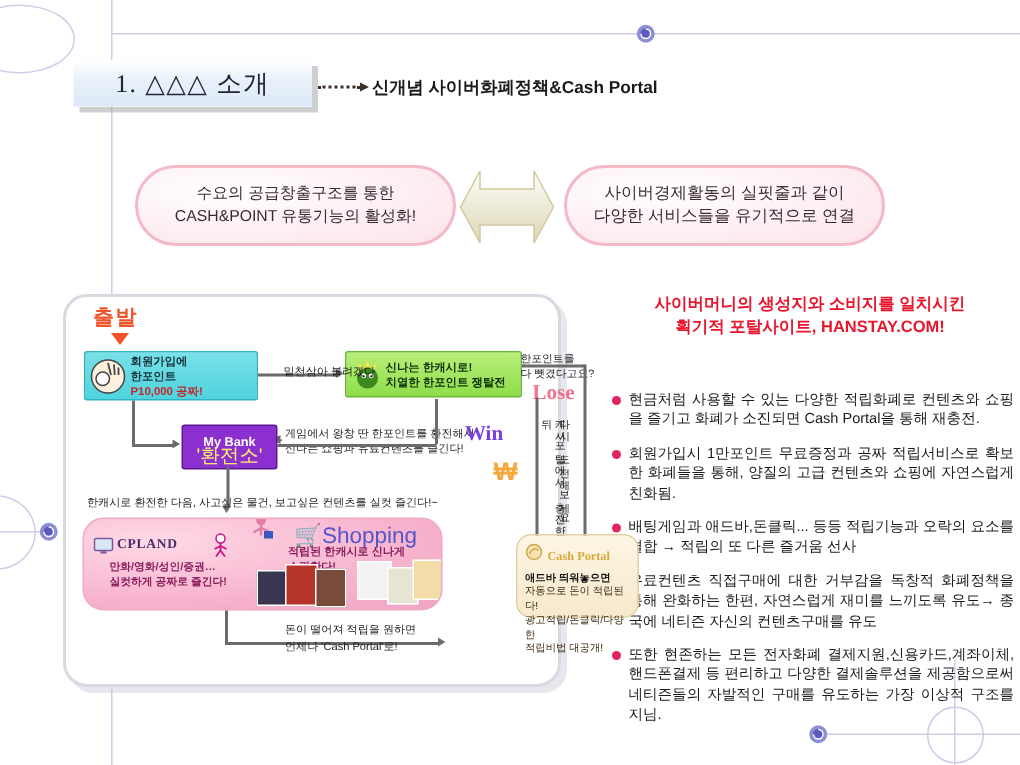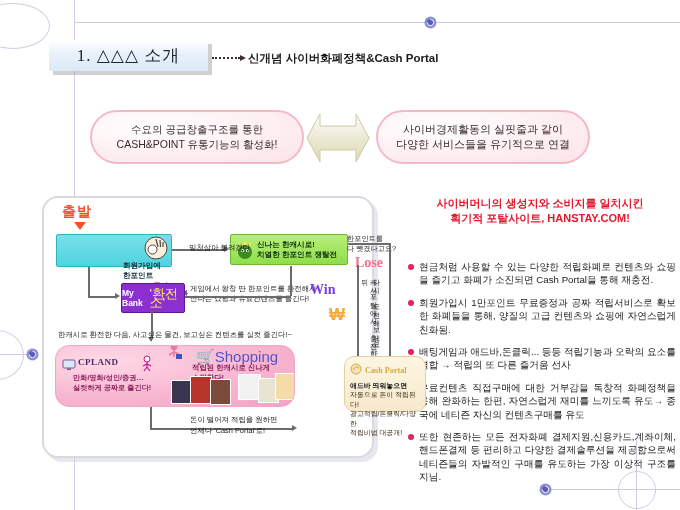--- a/index.html
+++ b/index.html
@@ -100,39 +100,39 @@
   .start-tri{
     left:74px;top:222px;width:0;height:0;
     border-left:6px solid transparent;border-right:6px solid transparent;
     border-top:8px solid #f0542a;
   }
 
   .box-join{
     left:56px;top:234px;width:116px;height:33px;
     background:linear-gradient(to bottom,#79e0e8,#4fd3de);
     border:1px solid #2fb3c0;border-radius:2px;
-    display:flex;align-items:flex-end;box-sizing:border-box;flex-direction:column;
+    display:flex;align-items:center;box-sizing:border-box;
   }
   .hand-ic{width:26px;height:26px;margin:0 2px 0 2px;flex:0 0 auto;}
   .box-join .tx{font-size:7.6px;color:#14303a;line-height:10px;font-weight:bold;}
   .box-join .tx .c-red{color:#c0282d;}
 
   .box-game{
     left:230px;top:234px;width:118px;height:31px;
     background:linear-gradient(to bottom,#b8ef7a,#8fdd4b);
     border:1px solid #6cb832;border-radius:2px;
     display:flex;align-items:center;box-sizing:border-box;
   }
   .game-ic{width:24px;height:24px;margin-left:2px;flex:0 0 auto;}
   .box-game .tx{font-size:7.6px;color:#10300a;line-height:10px;font-weight:bold;}
 
   .box-bank{
     left:121px;top:283px;width:62px;height:28px;
     background:#8b2fd0;border:1px solid #5c1a91;border-radius:2px;
-    display:flex;flex-direction:row;align-items:center;justify-content:center;
+    display:flex;flex-direction:column;align-items:center;justify-content:center;
   }
   .box-bank .b1{font-size:8.5px;font-weight:bold;color:#ffffff;line-height:10px;}
   .box-bank .b2{font-size:13px;color:#ffe96a;line-height:9px;}
 
   .lbl{font-size:7.4px;color:#1b1b1b;line-height:10px;white-space:nowrap;}
   .l-play{left:189px;top:243px;}
   .l-once{left:83px;top:286px;text-align:center;margin-left:44px;}
   .l-exch{left:190px;top:284px;}
   .l-after{left:58px;top:330px;}
 

